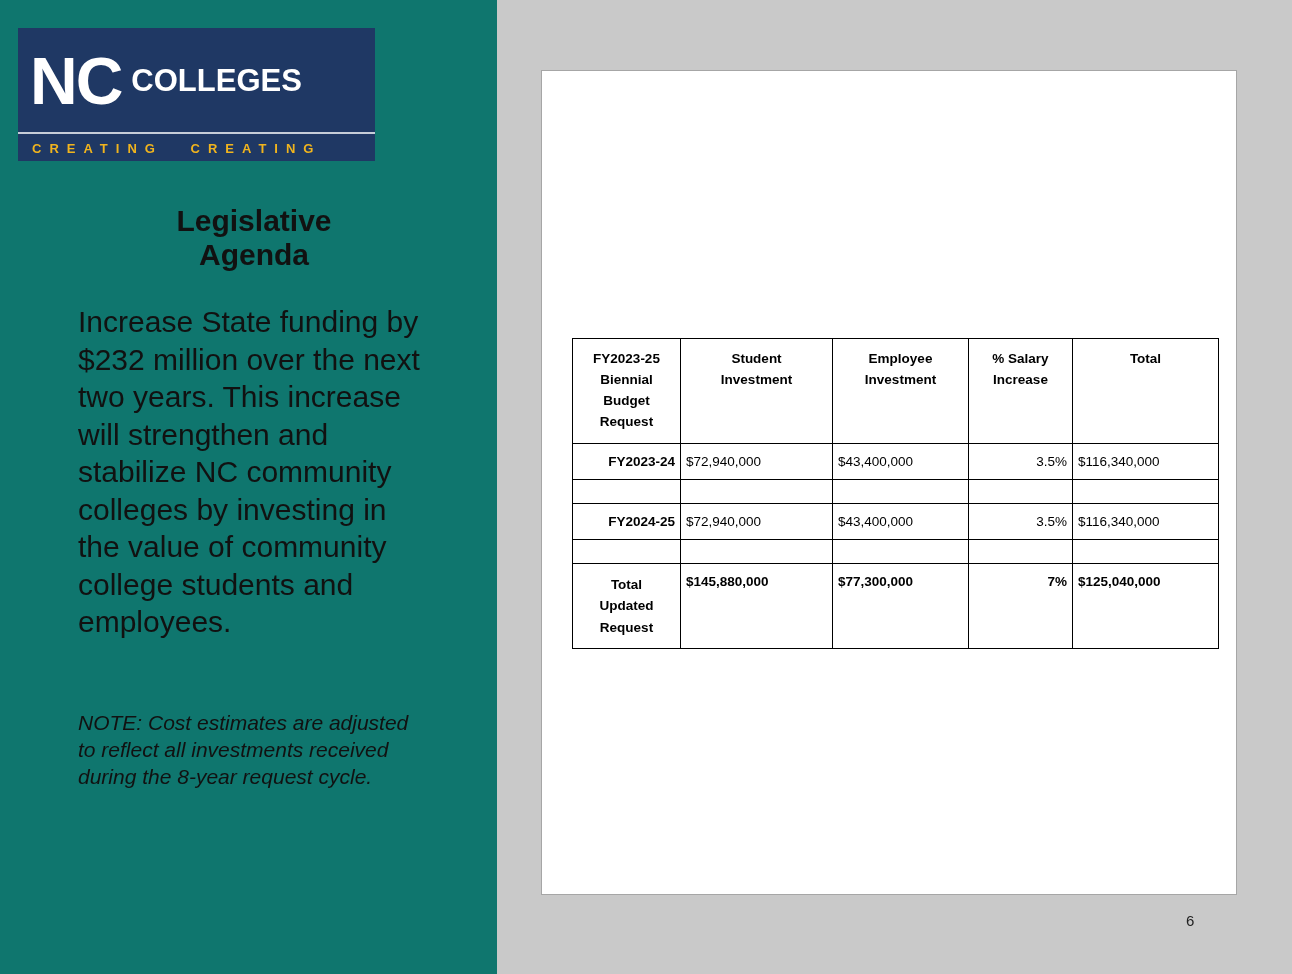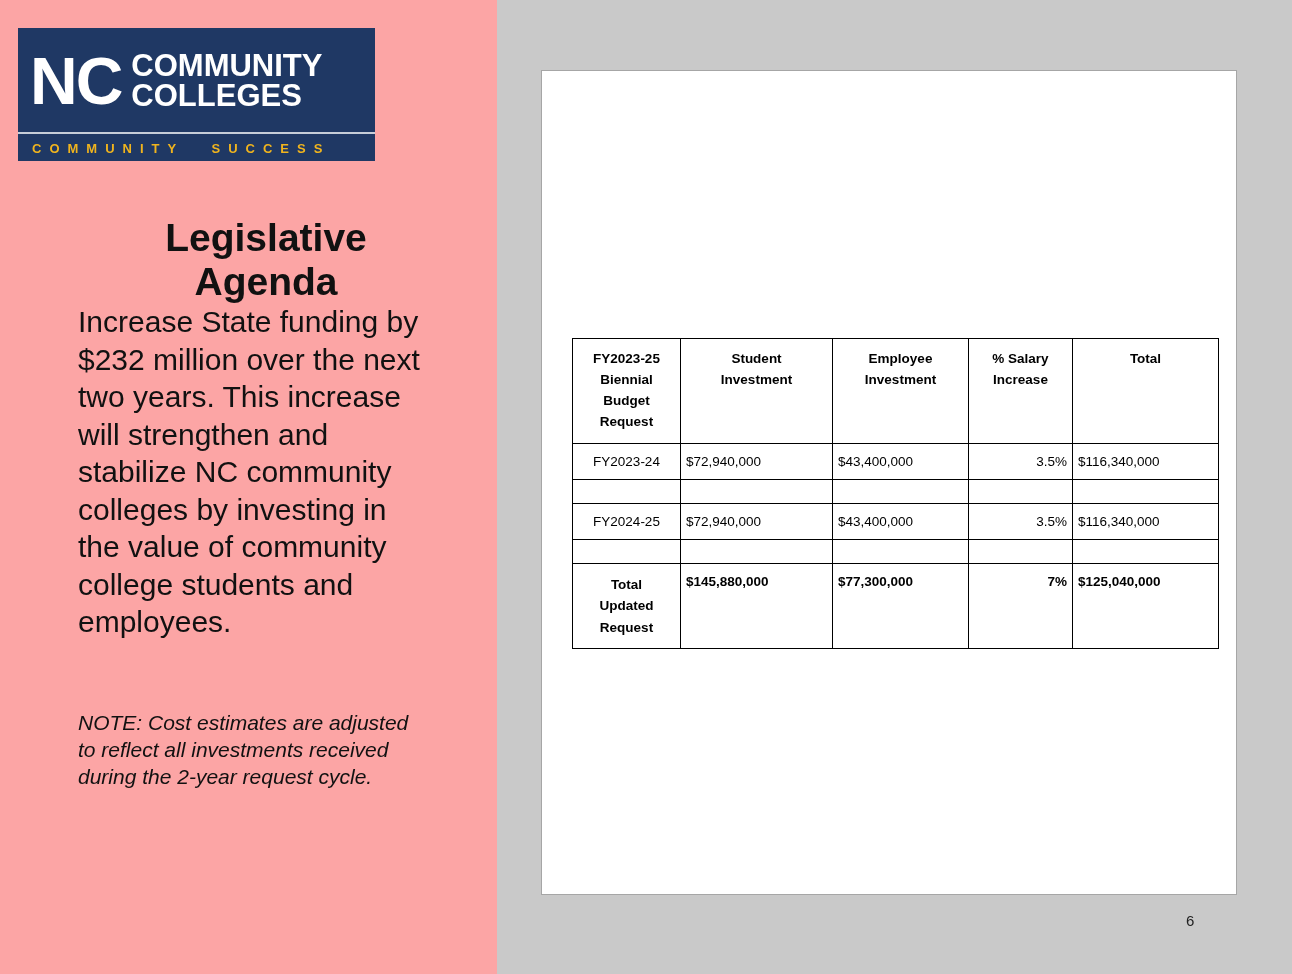--- a/index.html
+++ b/index.html
@@ -8,43 +8,43 @@
     --gold:#f0b41e;
     --slide-gray:#c9c9c9;
     --ink:#111111;
   }
   .slide{
     position:relative;width:1292px;height:974px;overflow:hidden;background:#ffffff;
     font-family:"Liberation Sans",sans-serif;color:var(--ink);
   }
 
   
-  .left-panel{position:absolute;left:0;top:0;width:497px;height:100%;background:#fca5a5;}
+  .left-panel{position:absolute;left:0;top:0;width:497px;height:100%;background:#0f766e;}
 
   .logo{
     position:absolute;left:18px;top:28px;width:357px;height:133px;
     background:var(--navy);display:flex;flex-direction:column;box-sizing:border-box;
   }
   .logo-top{flex:1;display:flex;align-items:center;padding:2px 0 0 12px;}
   .logo-nc{
     color:#ffffff;font-size:66px;font-weight:800;line-height:0.88;letter-spacing:-2px;
   }
   .logo-words{
     display:flex;flex-direction:column;margin-left:10px;color:#ffffff;
     font-weight:800;font-size:31px;line-height:0.97;
   }
   .logo-divider{height:2px;background:rgba(255,255,255,0.75);}
   .logo-tagline{
     height:27px;color:var(--gold);font-weight:bold;font-size:13px;
     letter-spacing:8px;word-spacing:16px;padding:7px 0 0 14px;box-sizing:border-box;
   }
 
   .title{
-    position:absolute;left:40px;top:200px;width:420px;margin:16px;
-    text-align:center;font-size:39px;font-weight:bold;line-height:1.12;
+    position:absolute;left:40px;top:200px;width:420px;margin:4px;
+    text-align:center;font-size:30px;font-weight:bold;line-height:1.12;
     white-space:pre-line;color:var(--ink);
   }
   .body-text{
     position:absolute;left:78px;top:303px;width:348px;margin:0;
     font-size:30px;line-height:1.25;color:var(--ink);
   }
   .note-text{
     position:absolute;left:78px;top:710px;width:332px;margin:0;
     font-size:21px;font-style:italic;line-height:1.28;color:var(--ink);
   }
@@ -68,54 +68,53 @@
   table.budget th, table.budget td{
     border:1px solid #000;padding:10px 5px;box-sizing:border-box;overflow:hidden;
   }
   table.budget th{
     font-weight:bold;text-align:center;vertical-align:top;white-space:pre-line;
     height:104px;line-height:1.55;
   }
   tr.r-data td{height:26px;vertical-align:middle;}
   tr.r-spacer td{height:24px;}
   tr.r-total td{height:85px;vertical-align:top;font-weight:bold;}
-  td.cell-label{font-weight:normal;text-align:center;padding-left:6px;}
+  td.cell-label{font-weight:bold;text-align:right;padding-left:6px;}
   td.cell-money{text-align:left;padding-left:9px;}
   td.cell-pct{text-align:right;}
   td.cell-total-label{font-weight:bold;text-align:center;white-space:pre-line;line-height:1.6;}
 
   .page-number{
     position:absolute;left:689px;top:912px;font-size:15px;color:#222222;
   }
 </style>
 </head>
 <body>
 
 <div class="slide">
 
   <div class="left-panel">
 
     <div class="logo">
       <div class="logo-top">
         <span class="logo-nc">NC</span>
         <span class="logo-words">
-          <span>COMMUNITY</span>
           <span>COLLEGES</span>
         </span>
       </div>
       <div class="logo-divider"></div>
-      <div class="logo-tagline">COMMUNITY SUCCESS</div>
+      <div class="logo-tagline">CREATING CREATING</div>
     </div>
 
     <h1 class="title">Legislative
 Agenda</h1>
 
     <p class="body-text">Increase State funding by $232 million over the next two years. This increase will strengthen and stabilize NC community colleges by investing in the value of community college students and employees.</p>
 
-    <p class="note-text">NOTE: Cost estimates are adjusted to reflect all investments received during the 2-year request cycle.</p>
+    <p class="note-text">NOTE: Cost estimates are adjusted to reflect all investments received during the 8-year request cycle.</p>
   </div>
 
   <div class="right-panel">
 
     <div class="doc-page">
 
       <table class="budget">
         <colgroup>
           <col class="c0">
             <col class="c1">

